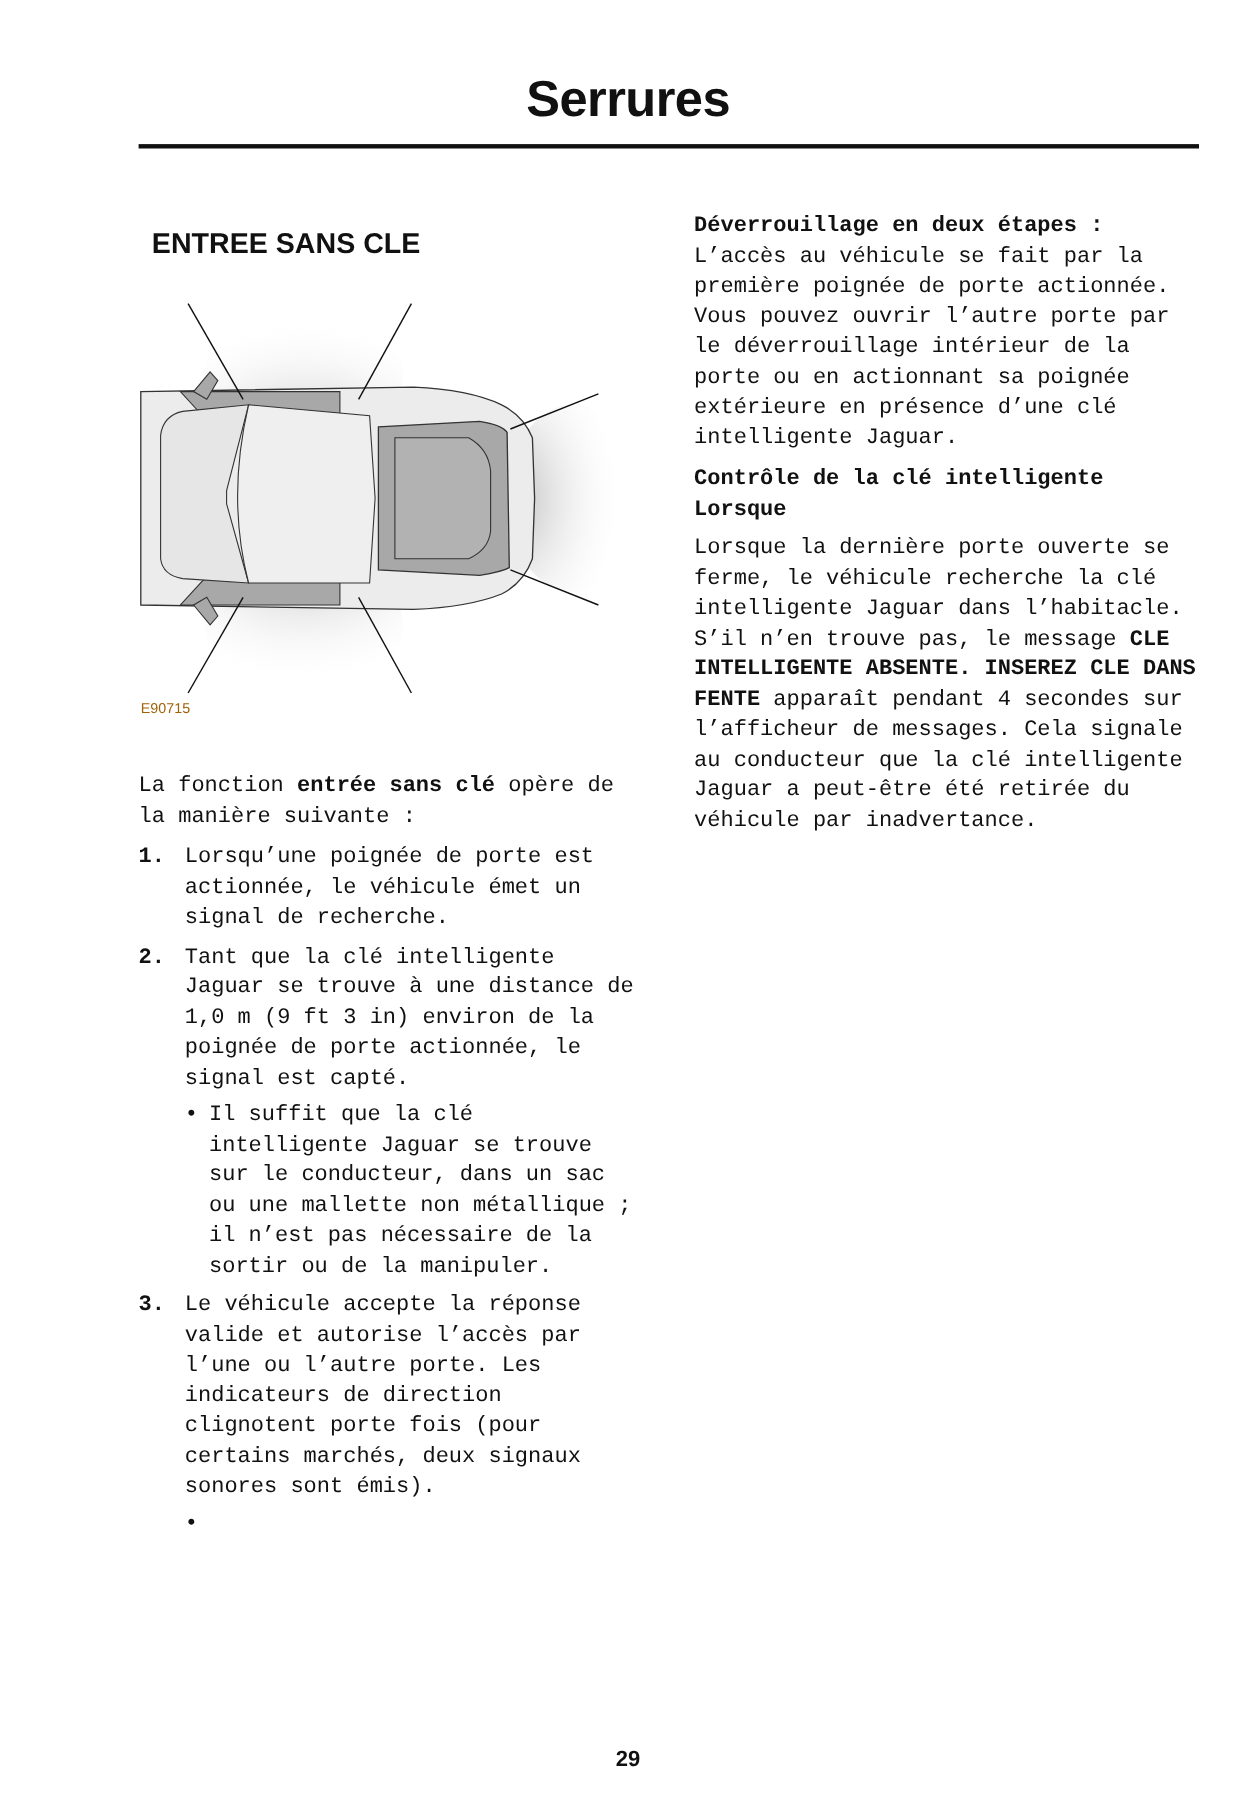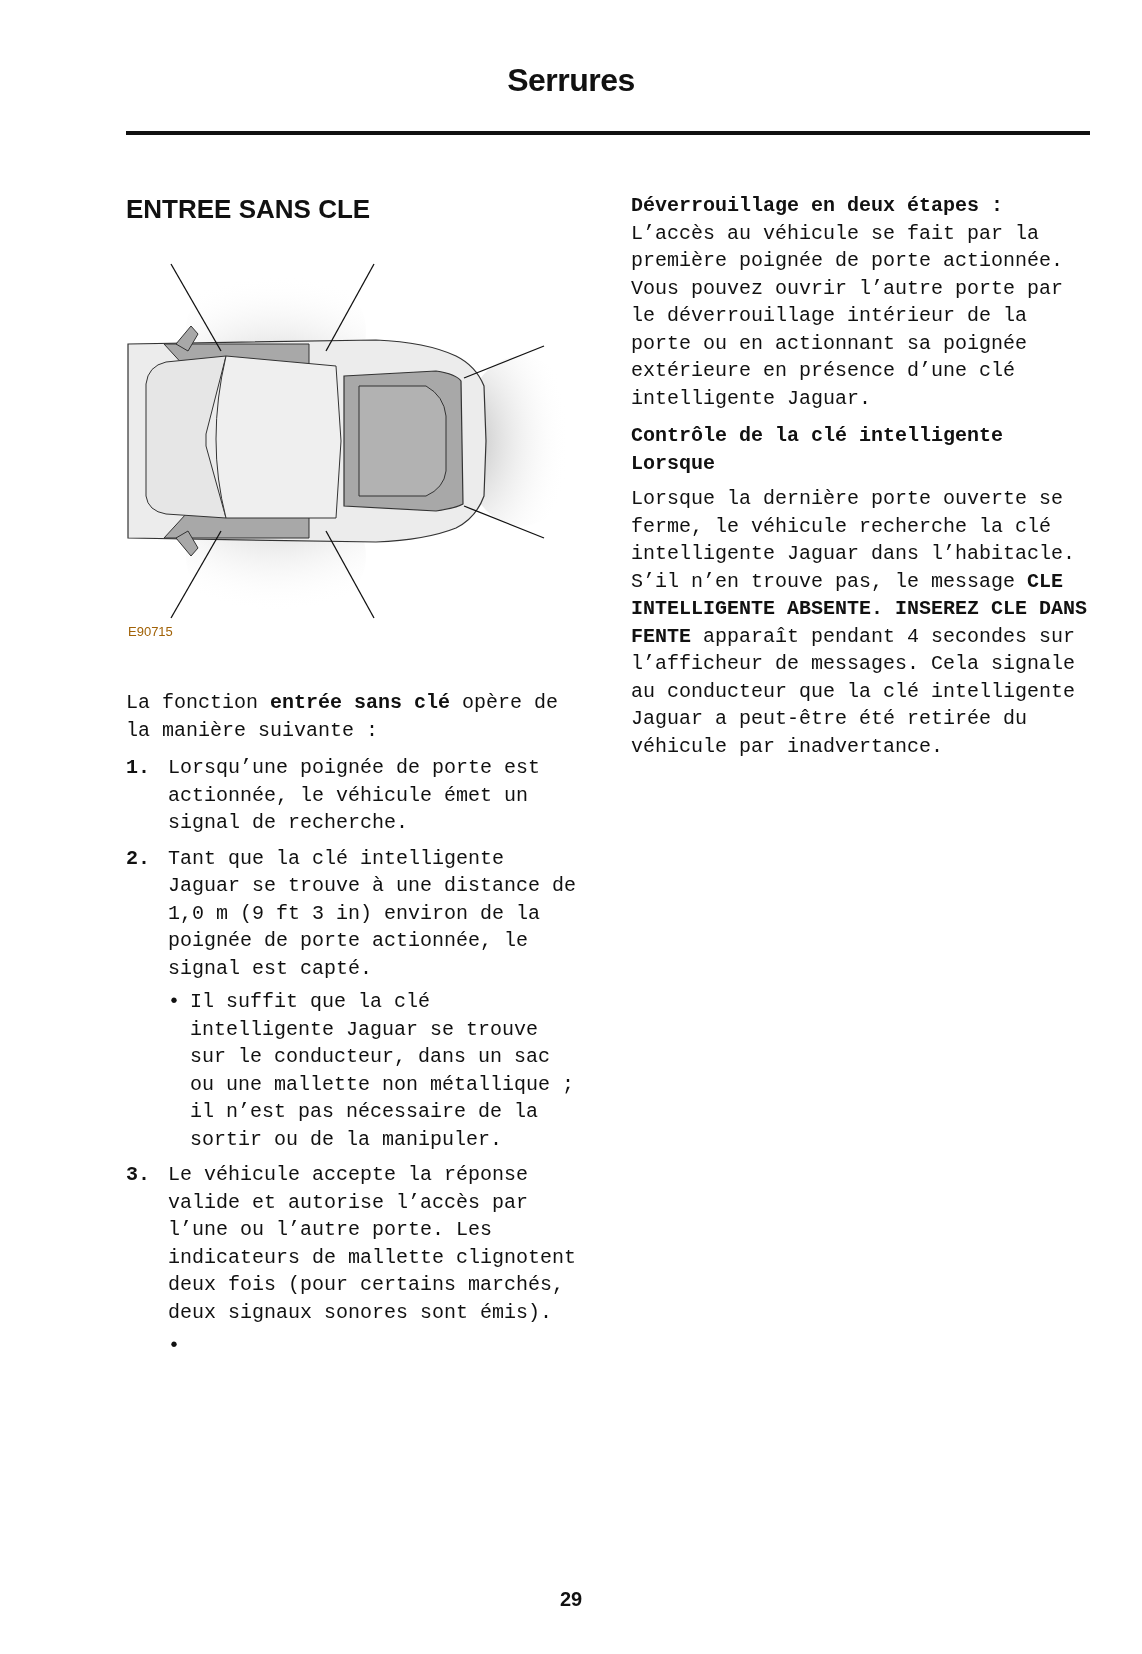--- a/index.html
+++ b/index.html
@@ -1,23 +1,23 @@
 <!DOCTYPE html>
 <html><head>
 <meta charset="utf-8">
 <style>
   html, body { margin:0; padding:0; background:#ffffff; }
   body { width:1142px; height:1654px; position:relative; overflow:hidden;
          font-family:"Liberation Sans", sans-serif; color:#111; }
   .title { position:absolute; top:62px; left:0; width:1142px; text-align:center;
-           font-size:32px; font-weight:bold; letter-spacing:-0.5px; margin:0; }
+           font-size:46px; font-weight:bold; letter-spacing:-0.5px; margin:0; }
   .rule { position:absolute; top:131px; left:126px; width:964px; height:4px; background:#111; }
   .col-left { position:absolute; left:126px; top:192px; width:460px; }
   .col-right { position:absolute; left:631px; top:192px; width:460px; }
-  .h2 { font-size:26px; font-weight:bold; margin:0; line-height:34px; }
+  .h2 { font-size:26px; font-weight:bold; margin:12px; line-height:34px; }
   .fig { position:relative; width:460px; height:400px; margin-top:30px; }
   .fig svg { position:absolute; left:0; top:0; }
   .fig-label { position:absolute; left:2px; top:368px; font-size:13px; color:#a16207; }
   p, li { font-size:20px; line-height:27.5px; margin:0;font-family:Liberation Mono, monospace; }
   .intro { margin-top:33px; }
   ol.steps { list-style:none; margin:10px 0 0 0; padding:0; }
   ol.steps > li { position:relative; padding-left:42px; margin-bottom:8px; }
   ol.steps > li > .num { position:absolute; left:0; top:0; font-weight:bold; }
   ul.bul { list-style:none; margin:6px 0 0 0; padding:0; }
   ul.bul > li { position:relative; padding-left:22px; }
@@ -93,21 +93,21 @@
     </li>
     <li>
       <span class="num">2.</span>
       <span>Tant que la clé intelligente Jaguar se trouve à une distance de 1,0 m (9 ft 3 in) environ de la poignée de porte actionnée, le signal est capté.</span>
       <ul class="bul">
         <li><span class="dot">•</span><span>Il suffit que la clé intelligente Jaguar se trouve sur le conducteur, dans un sac ou une mallette non métallique ; il n’est pas nécessaire de la sortir ou de la manipuler.</span></li>
       </ul>
     </li>
     <li>
       <span class="num">3.</span>
-      <span>Le véhicule accepte la réponse valide et autorise l’accès par l’une ou l’autre porte. Les indicateurs de mallette clignotent deux fois (pour certains marchés, deux signaux sonores sont émis).</span>
+      <span>Le véhicule accepte la réponse valide et autorise l’accès par l’une ou l’autre porte. Les indicateurs de direction clignotent porte fois (pour certains marchés, deux signaux sonores sont émis).</span>
       <ul class="bul">
         <li><span class="dot">•</span></li>
       </ul>
     </li>
   </ol>
 </div>
 
 <div class="col-right">
   <p class="rp">
     <b>Déverrouillage en deux étapes :</b><span> L’accès au véhicule se fait par la première poignée de porte actionnée. Vous pouvez ouvrir l’autre porte par le déverrouillage intérieur de la porte ou en actionnant sa poignée extérieure en présence d’une clé intelligente Jaguar.</span>

